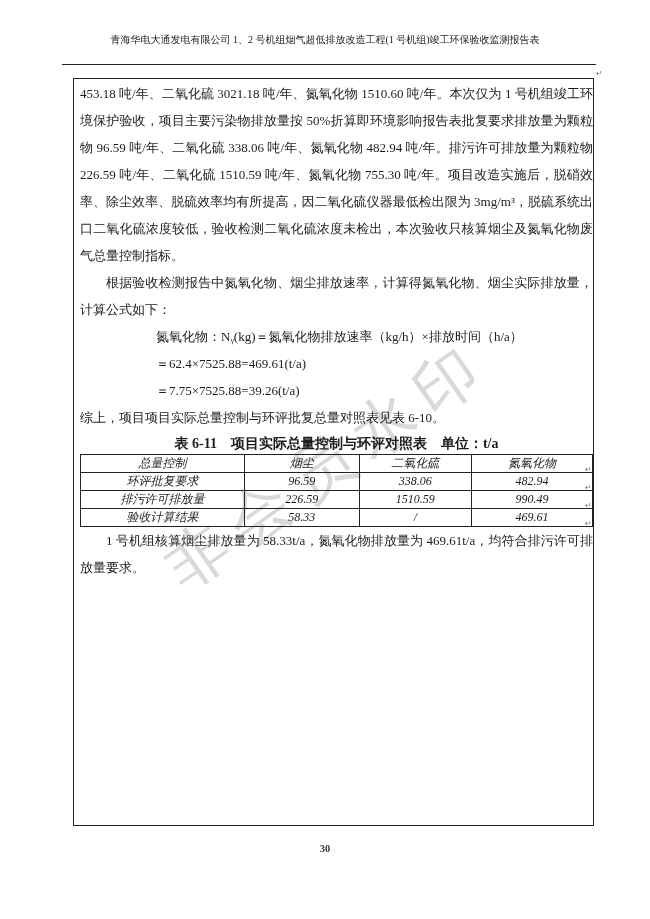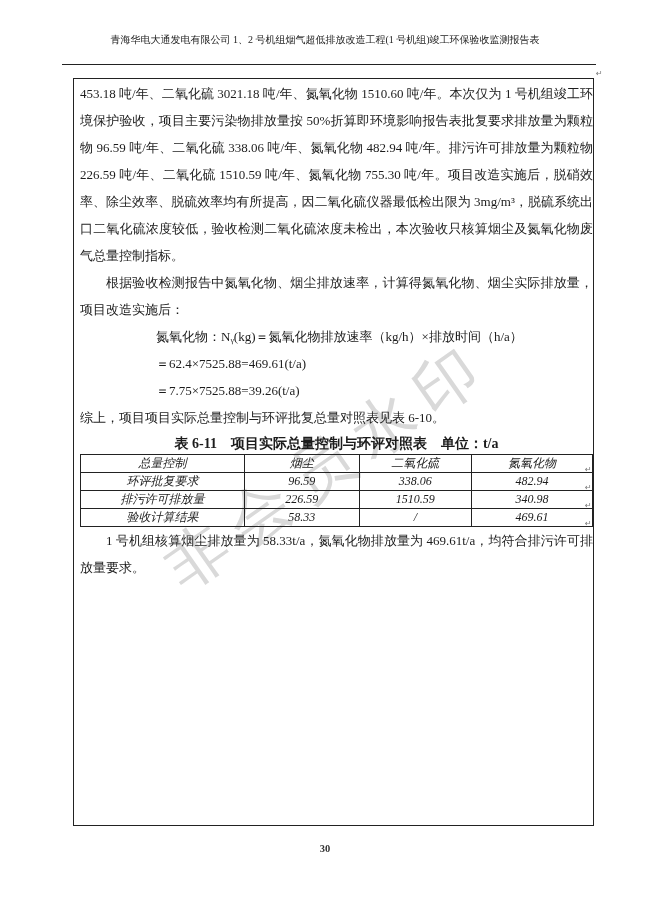--- a/index.html
+++ b/index.html
@@ -118,21 +118,21 @@
 <div class="watermark">非会员水印</div>
 
 <span class="pmark pm-0">↵</span>
 <span class="pmark pm-1">↵</span>
 <span class="pmark pm-2">↵</span>
 <span class="pmark pm-3">↵</span>
 <span class="pmark pm-4">↵</span>
 
 <div class="frame">
   <p class="para">453.18 吨/年、二氧化硫 3021.18 吨/年、氮氧化物 1510.60 吨/年。本次仅为 1 号机组竣工环境保护验收，项目主要污染物排放量按 50%折算即环境影响报告表批复要求排放量为颗粒物 96.59 吨/年、二氧化硫 338.06 吨/年、氮氧化物 482.94 吨/年。排污许可排放量为颗粒物 226.59 吨/年、二氧化硫 1510.59 吨/年、氮氧化物 755.30 吨/年。项目改造实施后，脱硝效率、除尘效率、脱硫效率均有所提高，因二氧化硫仪器最低检出限为 3mg/m³，脱硫系统出口二氧化硫浓度较低，验收检测二氧化硫浓度未检出，本次验收只核算烟尘及氮氧化物废气总量控制指标。</p>
-  <p class="para indent">根据验收检测报告中氮氧化物、烟尘排放速率，计算得氮氧化物、烟尘实际排放量，项目改造实施后：</p>
+  <p class="para indent">根据验收检测报告中氮氧化物、烟尘排放速率，计算得氮氧化物、烟尘实际排放量，计算公式如下：</p>
   <div class="formula">氮氧化物：Nᵧ(kg)＝氮氧化物排放速率（kg/h）×排放时间（h/a）</div>
   <div class="formula">＝62.4×7525.88=469.61(t/a)</div>
   <div class="formula">＝7.75×7525.88=39.26(t/a)</div>
   <p class="para">综上，项目项目实际总量控制与环评批复总量对照表见表 6-10。</p>
 
   <div class="tcaption">表 6-11　项目实际总量控制与环评对照表　单位：t/a</div>
 
   <table class="totals">
     <colgroup>
       <col class="c1">
@@ -150,21 +150,21 @@
     <tr>
       <td>环评批复要求</td>
       <td>96.59</td>
       <td>338.06</td>
       <td>482.94</td>
     </tr>
     <tr>
       <td>排污许可排放量</td>
       <td>226.59</td>
       <td>1510.59</td>
-      <td>340.98</td>
+      <td>990.49</td>
     </tr>
     <tr>
       <td>验收计算结果</td>
       <td>58.33</td>
       <td>/</td>
       <td>469.61</td>
     </tr>
   </tbody>
     </table>
 

